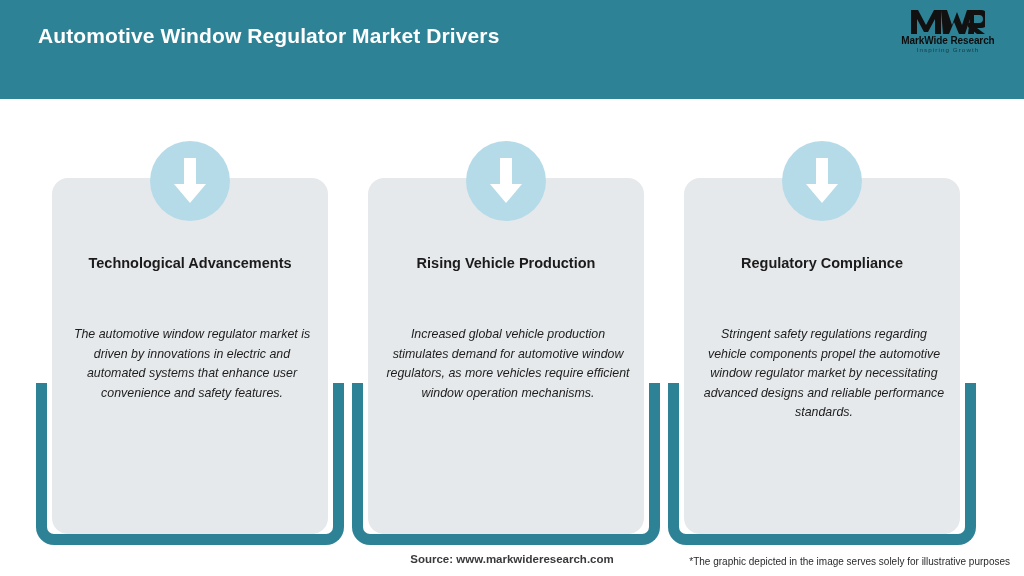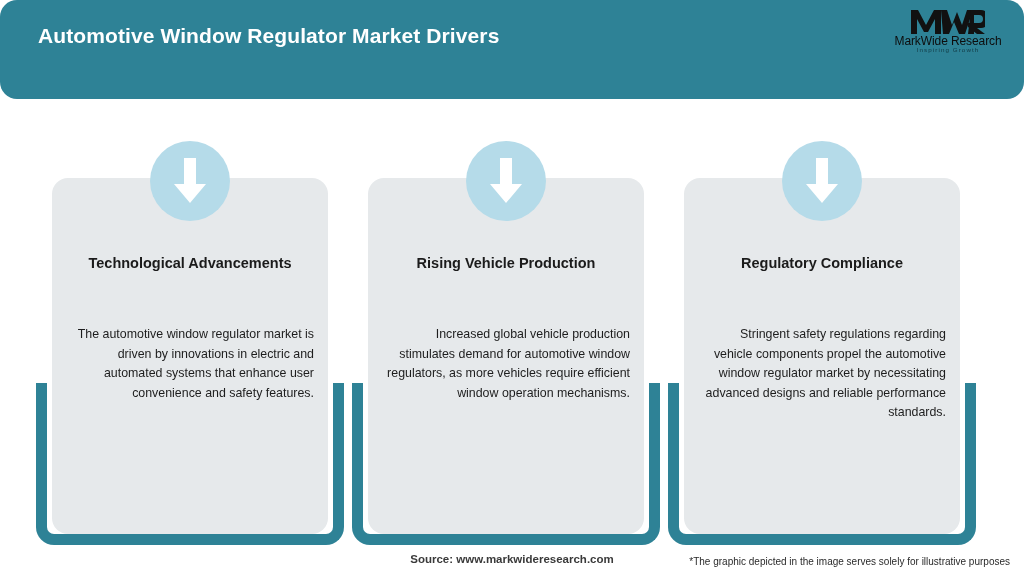--- a/index.html
+++ b/index.html
@@ -16,21 +16,20 @@
   }
 
   
   .header {
     position: absolute;
     left: 0;
     top: 0;
     width: 1024px;
     height: 99px;
     background: #2e8296;
-    border-radius: 17px;
   }
   .header-title {
     position: absolute;
     left: 38px;
     top: 24px;
     font-size: 21px;
     font-weight: bold;
     color: #ffffff;
     letter-spacing: 0.1px;
     white-space: nowrap;
@@ -46,22 +45,22 @@
     text-align: center;
   }
   .logo-mark {
     display: block;
     height: 26px;
     line-height: 26px;
   }
   .logo-mark svg { display: block; margin: 0 auto; }
   .logo-name {
     display: block;
-    font-size: 12px;
-    font-weight: normal;
+    font-size: 10px;
+    font-weight: bold;
     color: #0d0d0d;
     letter-spacing: -0.1px;
     line-height: 10px;
     margin-top: 1px;
   }
   .logo-tag {
     display: block;
     font-size: 6.2px;
     color: #123a44;
     letter-spacing: 1.1px;
@@ -127,21 +126,22 @@
   }
 
   .card-body {
     position: absolute;
     left: 18px;
     right: 14px;
     top: 147px;
     font-size: 12.4px;
     color: #1d1d1d;
     line-height: 19.6px;
-    text-align: right;
+    text-align: center;
+    font-style: italic;
   }
 
   
   .icon-circle {
     position: absolute;
     left: 114px;
     top: 42px;
     width: 80px;
     height: 80px;
     background: #b5dbe9;

